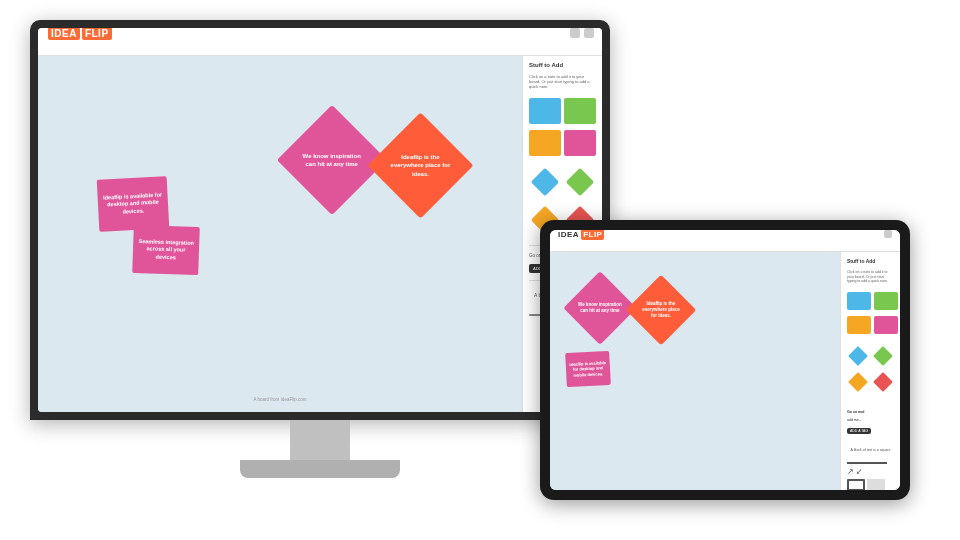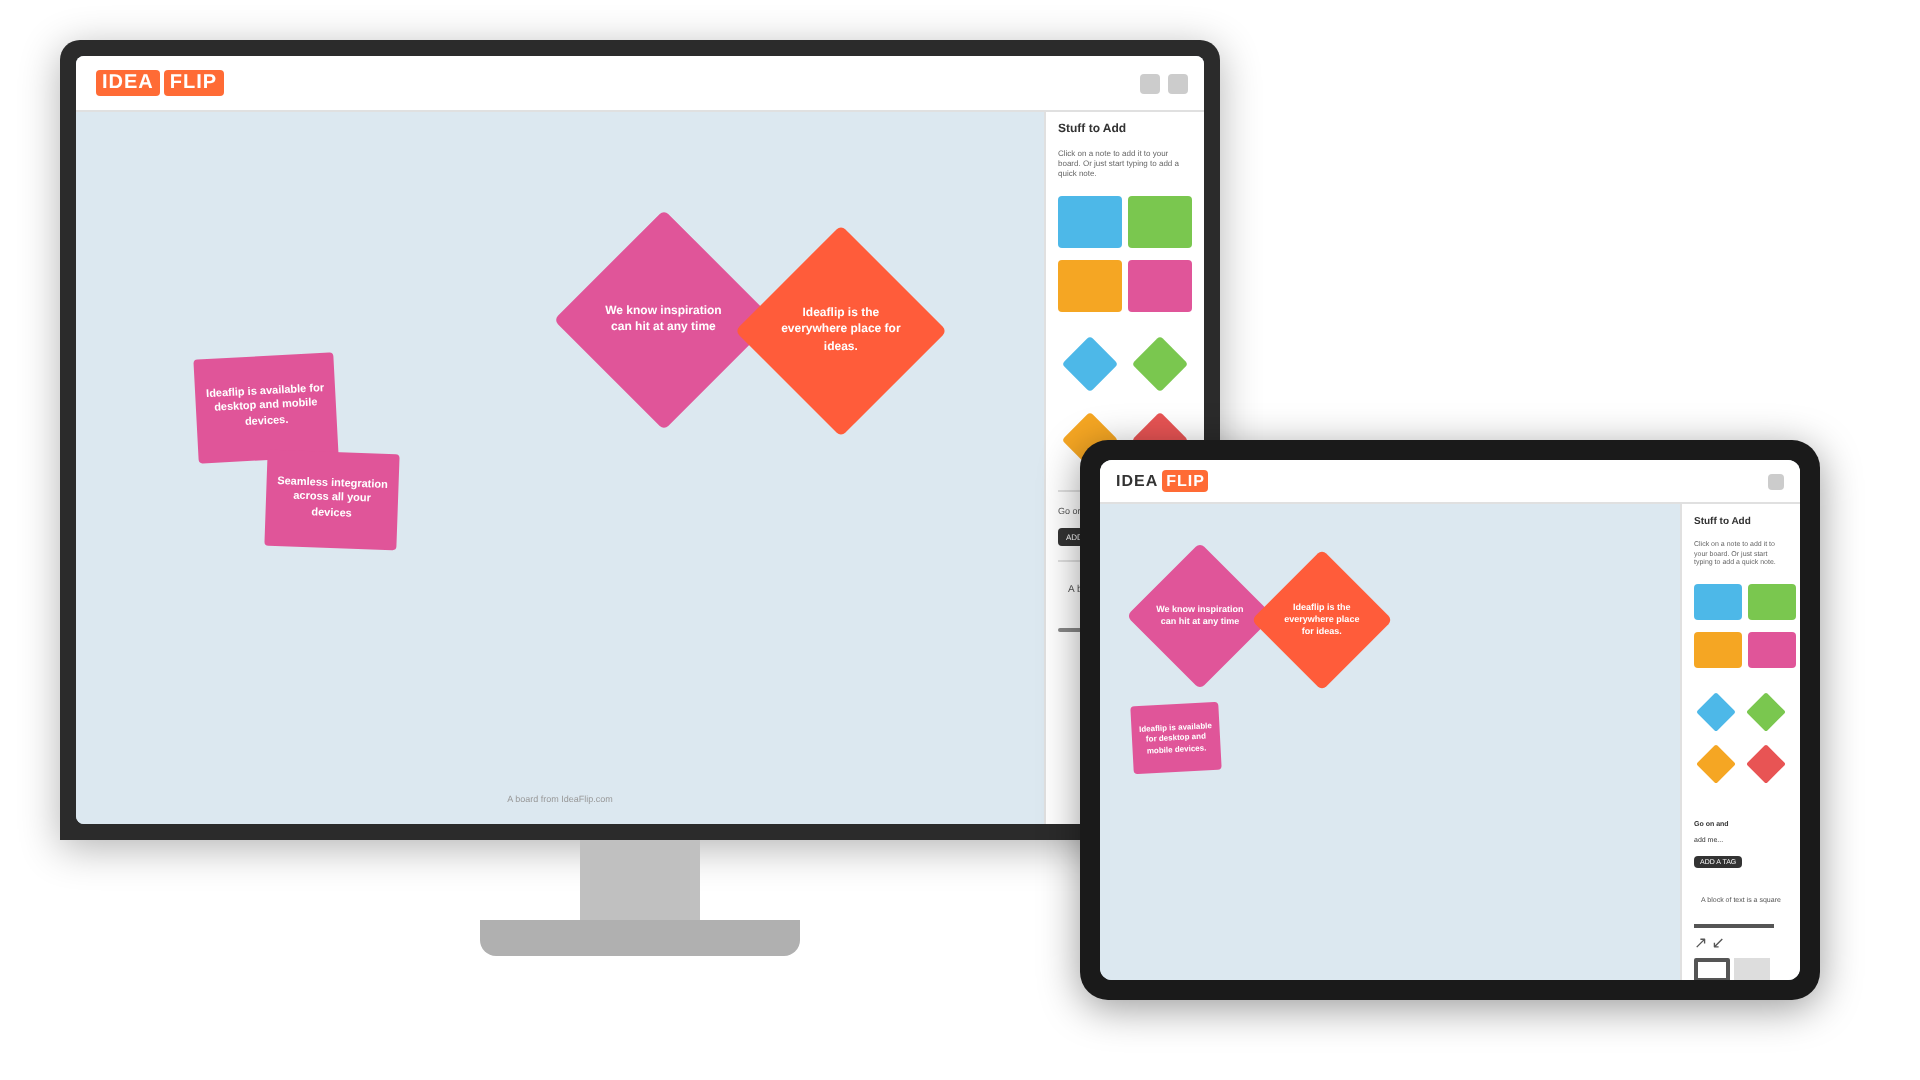--- a/index.html
+++ b/index.html
@@ -95,21 +95,21 @@
       width: 100%;
       height: 100%;
       display: flex;
       flex-direction: column;
     }
 
     .app-header {
       height: 28px;
       background: #fff;
       display: flex;
-      align-items: center;
+      align-items: flex-start;
       padding: 0 8px;
       border-bottom: 1px solid #e0e0e0;
       flex-shrink: 0;
     }
 
     .app-header .logo {
       font-size: 10px;
       font-weight: bold;
       color: #333;
       letter-spacing: 0.5px;

